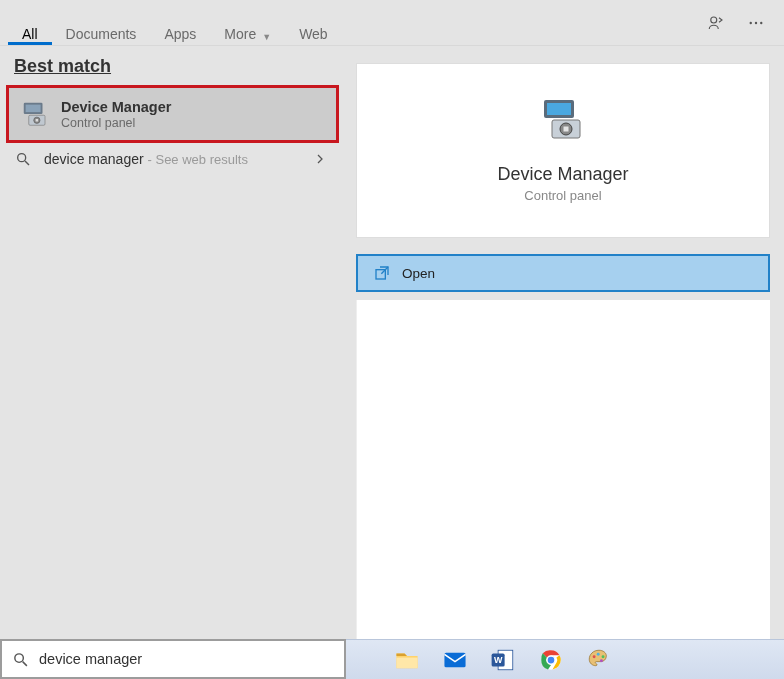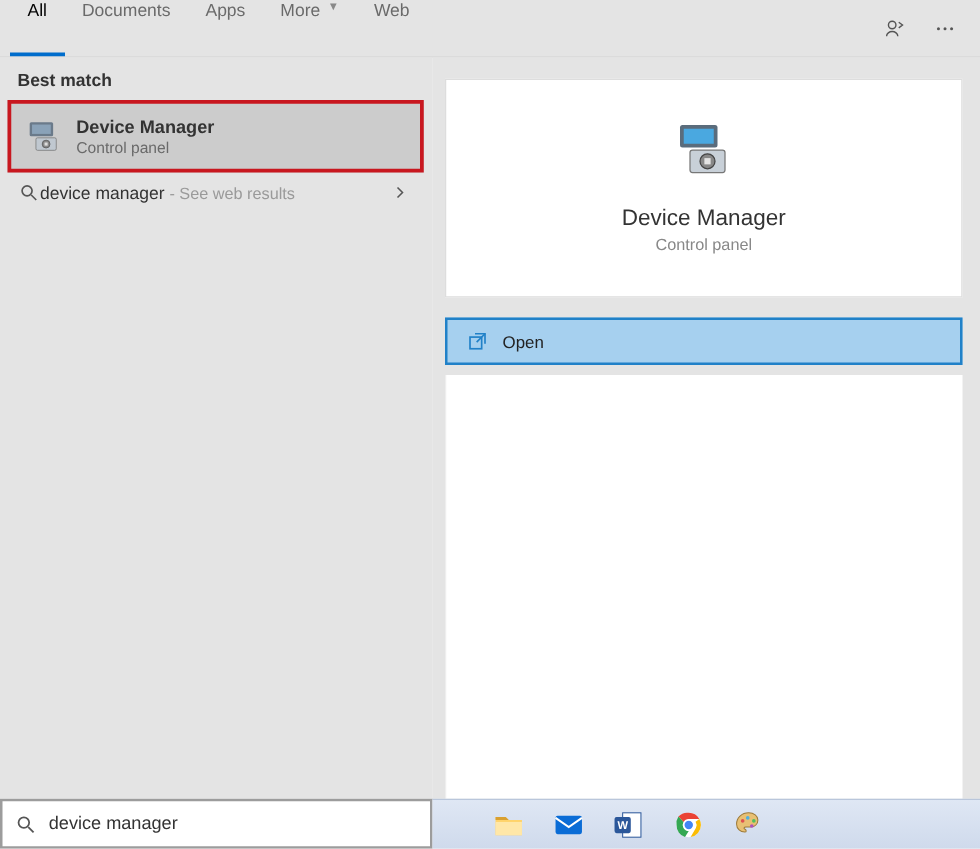--- a/index.html
+++ b/index.html
@@ -6,21 +6,21 @@
     body { width: 784px; height: 679px; overflow: hidden; background: #f4f4f4; position: relative; font-size: 13px; color: #333; }
 
     .tabs {
       display: flex; align-items: center;
       height: 46px; padding: 0 8px;
       background: #e4e4e4;
       border-bottom: 1px solid #d8d8d8;
     }
     .tab {
       padding: 0 14px; height: 100%;
-      display: flex; align-items: flex-start;
+      display: flex; align-items: flex-end;
       color: #6a6a6a; font-size: 14px;
       border-bottom: 3px solid transparent;
       cursor: default;
     }
     .tab.active { color: #000; border-bottom-color: #006dcc; }
     .tab .caret { margin-left: 6px; font-size: 9px; color: #888; }
     .tabs-spacer { flex: 1; }
     .tabs-iconbtn {
       width: 40px; height: 100%;
       display: flex; align-items: center; justify-content: center;
@@ -37,40 +37,40 @@
       background: #e4e4e4;
     }
     .right-pane {
       flex: 1;
       background: #e4e4e4;
       position: relative;
     }
 
     .group-label {
       padding: 10px 14px 8px 14px;
-      font-size: 14px; font-weight: 600;
+      font-size: 18px; font-weight: 600; text-decoration: underline;
     }
 
     .best-match-item {
       margin: 0 7px 0 6px;
       padding: 10px 10px 10px 10px;
       background: #cccccc;
       border: 3px solid #c8171f;
       display: flex; align-items: center; gap: 10px;
     }
     .bm-icon {
       width: 32px; height: 32px;
       display: flex; align-items: center; justify-content: center;
     }
     .bm-texts .title { font-size: 14.5px; font-weight: 600; }
     .bm-texts .sub { font-size: 12.5px; color: #6a6a6a; margin-top: 1px; }
 
     .web-item {
       padding: 8px 14px;
-      display: flex; align-items: center; 
+      display: flex; align-items: center; gap: 12px;
     }
     .web-item .magnifier { width: 18px; display: flex; justify-content: center; color: #555; }
     .web-item .txt { flex: 1; font-size: 14px; color: #333; }
     .web-item .txt .hint { color: #9a9a9a; font-size: 13px; }
     .web-item .chev { color: #555; font-size: 14px; padding-right: 6px; }
 
     .detail-card {
       position: absolute;
       top: 17px; left: 10px; right: 14px;
       height: 175px;

